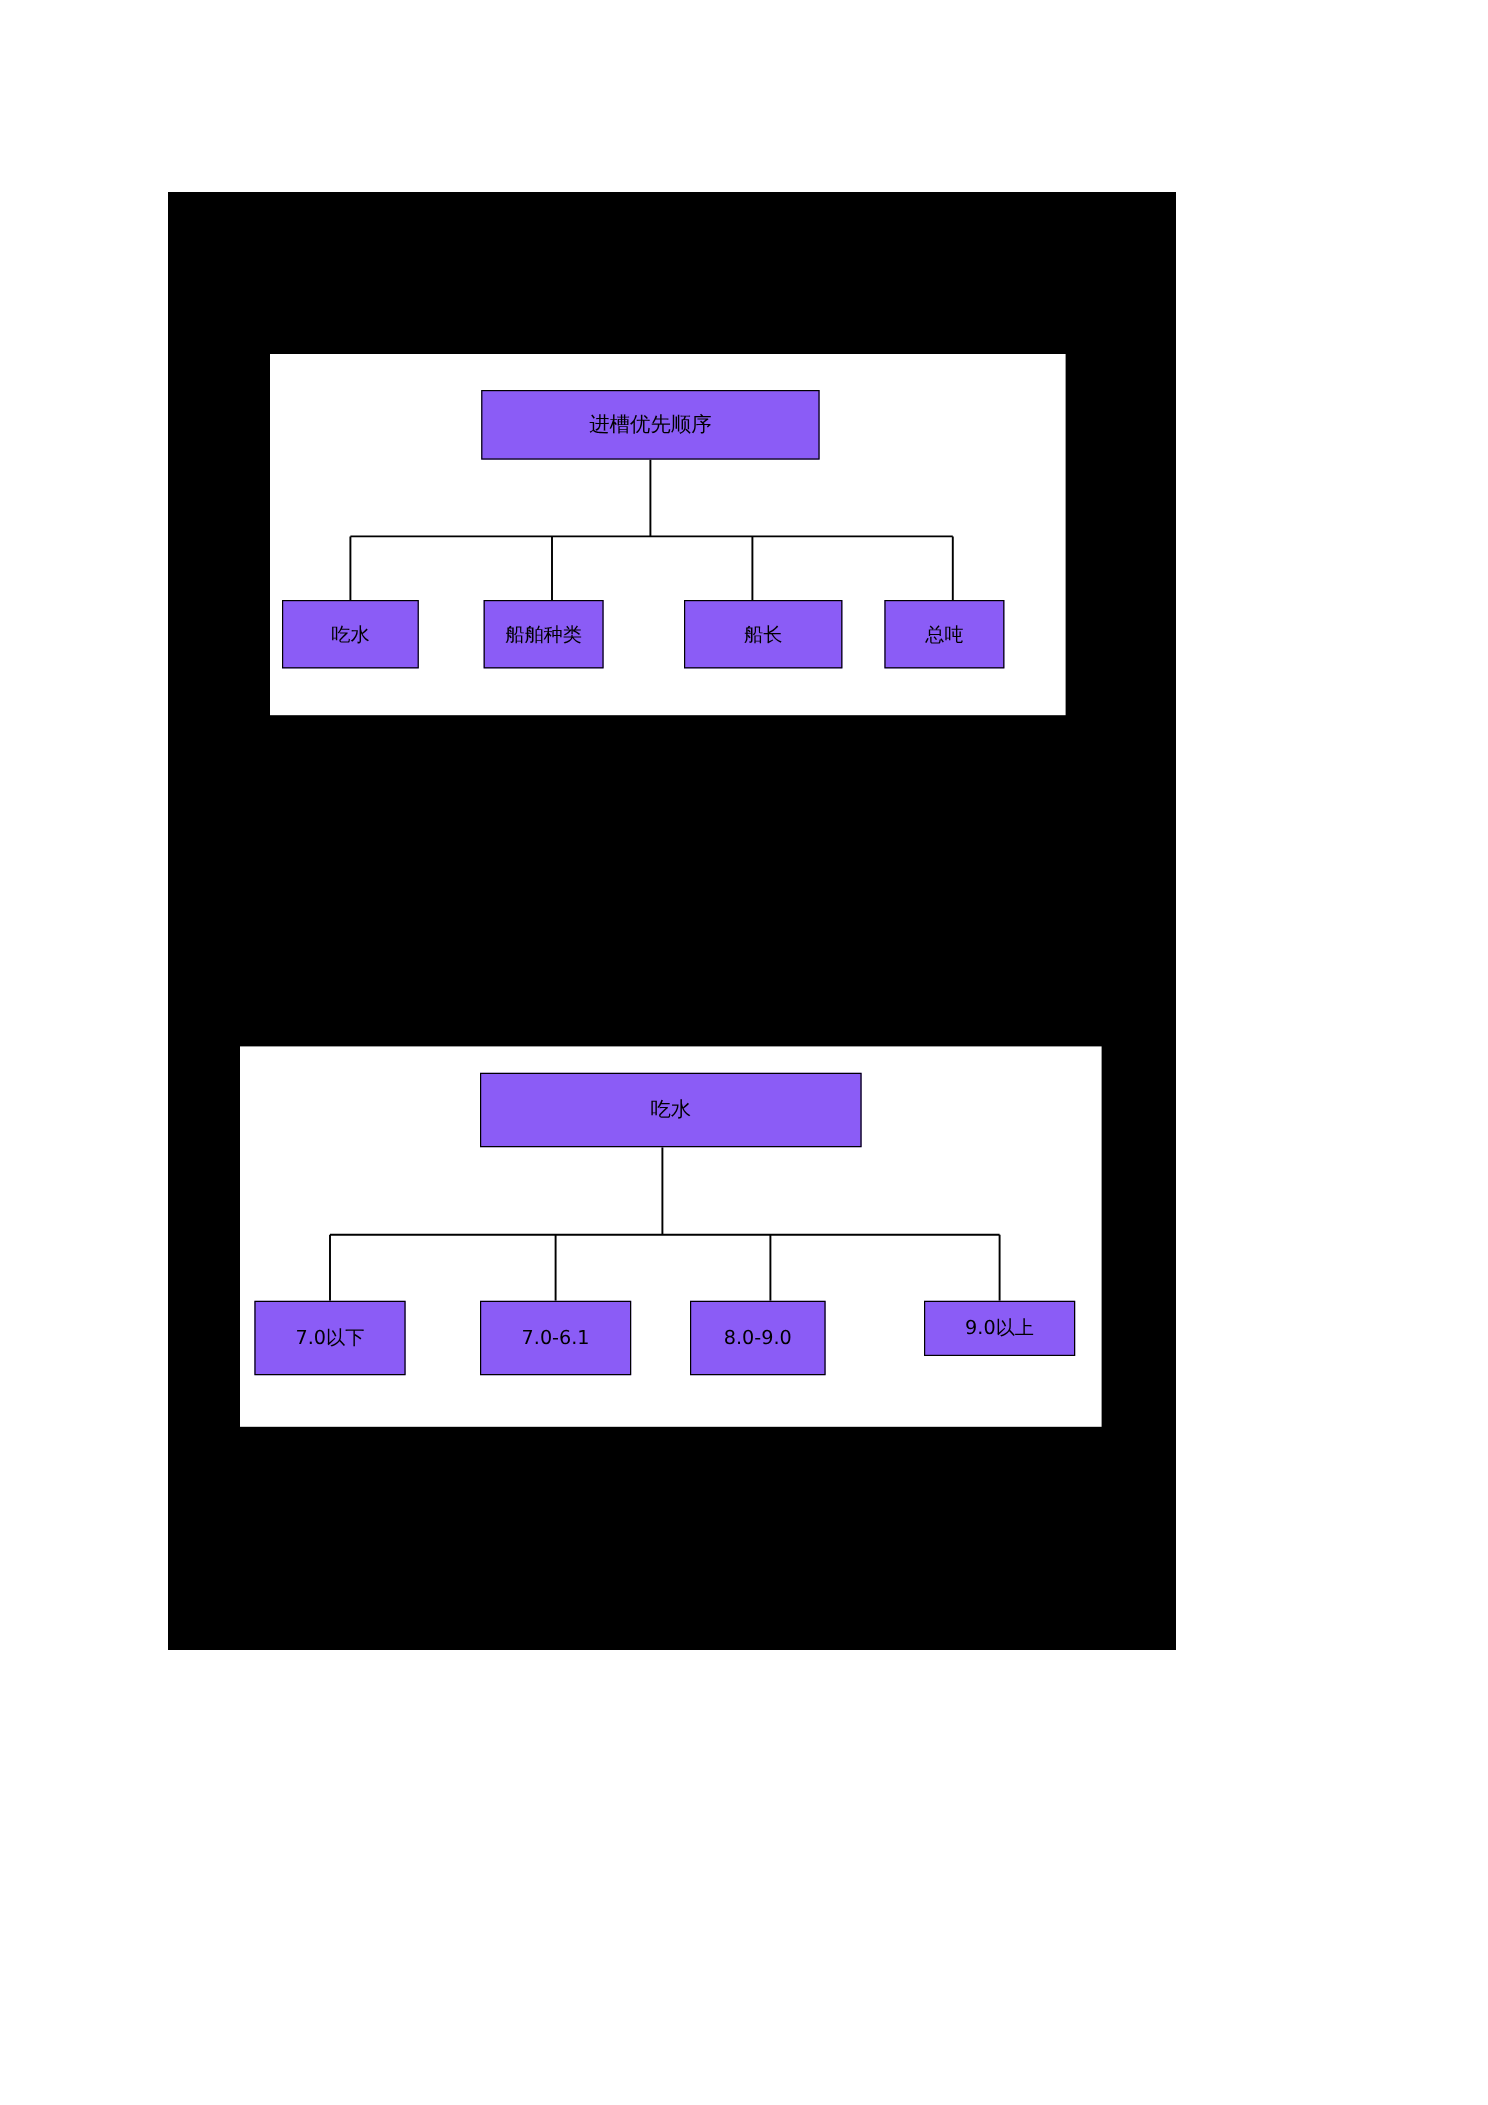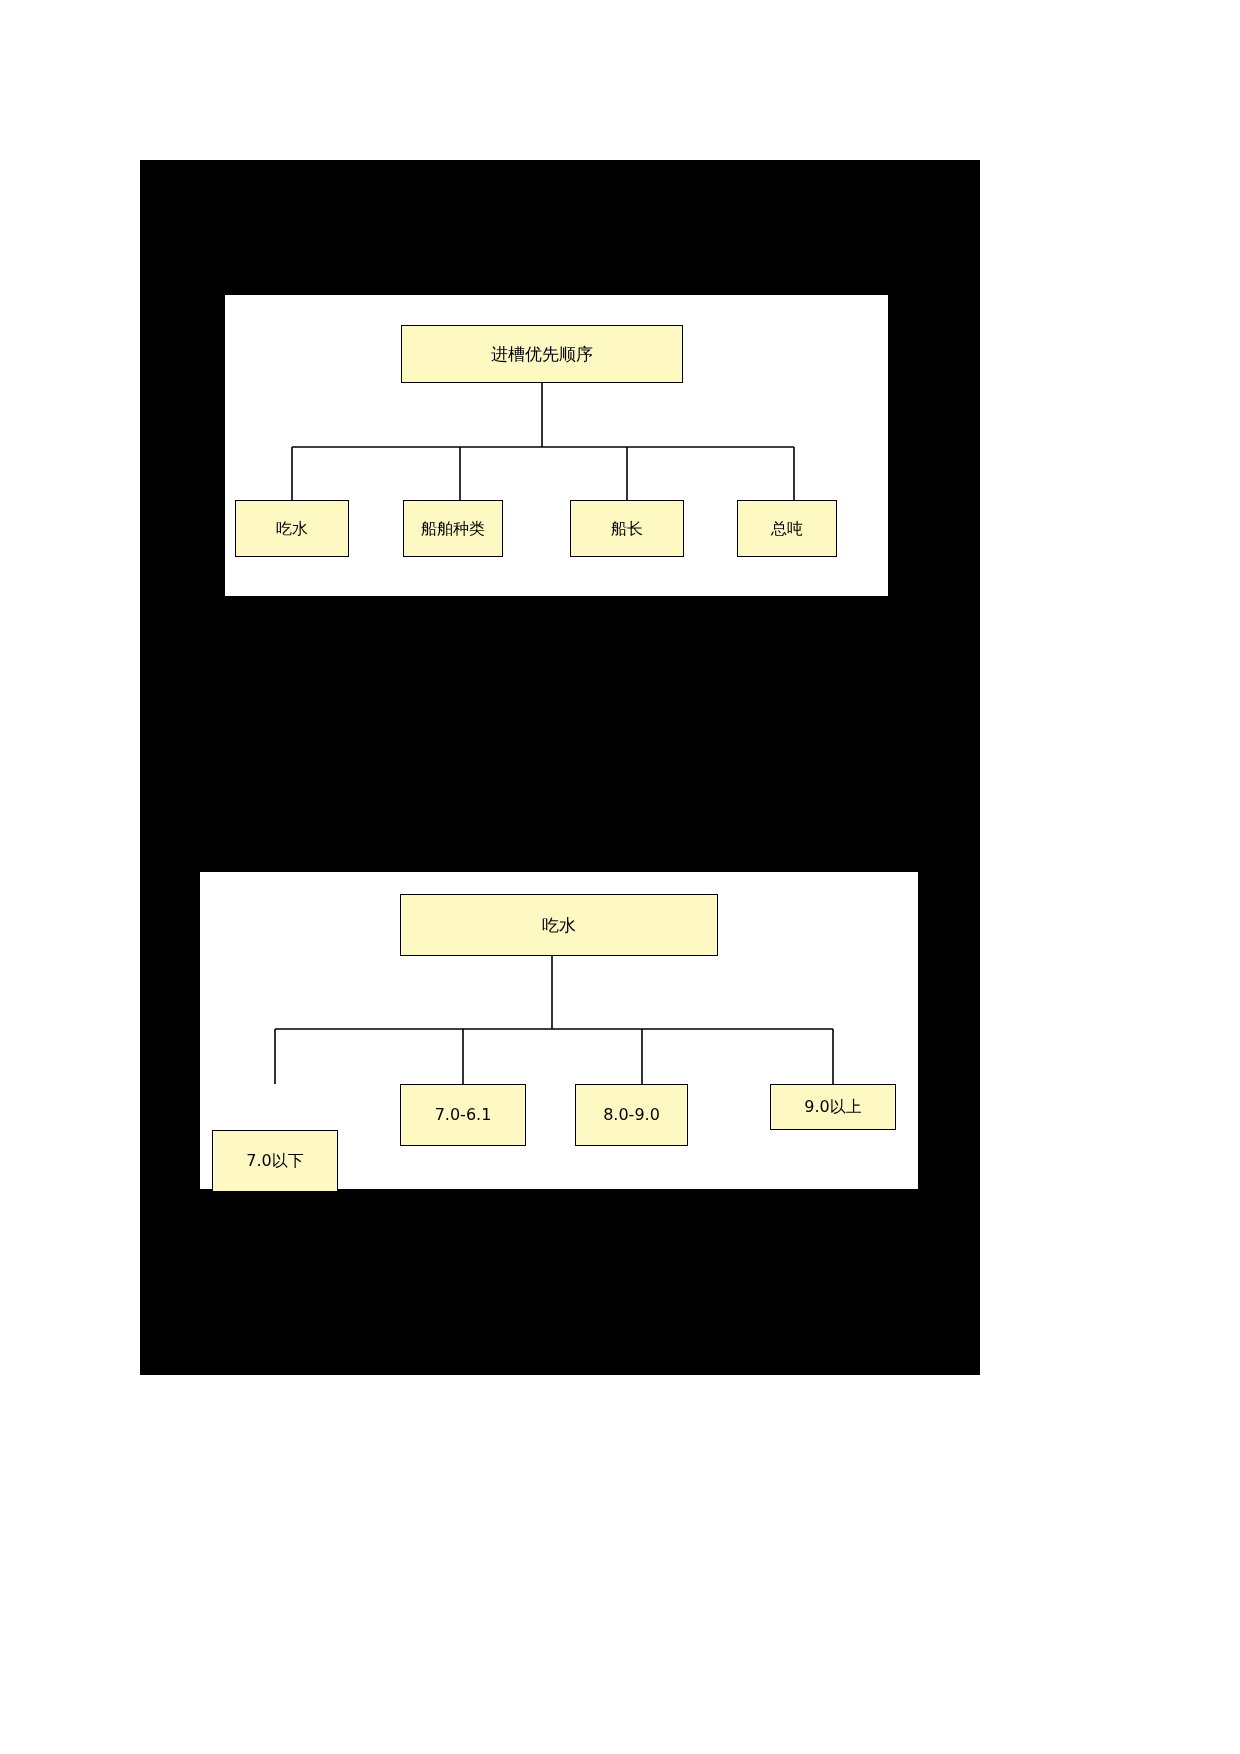--- a/index.html
+++ b/index.html
@@ -49,47 +49,47 @@
     left: 0;
     top: 0;
     width: 100%;
     height: 100%;
     display: block;
   }
 
   .node-box {
     position: absolute;
     box-sizing: border-box;
-    background: #fef9c3;
+    background: #8b5cf6;
     border: 1.6px solid #000000;
     display: flex;
     align-items: center;
     justify-content: center;
     color: #000000;
     text-align: center;
     line-height: 1.1;
     white-space: nowrap;
   }
   .node-root {
     font-size: 17px;
   }
   .node-leaf {
     font-size: 16px;
   }
 
   
   #p1-root   { left: 176px; top:  30px; width: 282px; height: 58px; }
   #p1-leaf-0 { left:  10px; top: 205px; width: 114px; height: 57px; }
   #p1-leaf-1 { left: 178px; top: 205px; width: 100px; height: 57px; }
-  #p1-leaf-2 { left: 345px; top: 205px; width: 114px; height: 57px; }
+  #p1-leaf-2 { left: 345px; top: 205px; width: 132px; height: 57px; }
   #p1-leaf-3 { left: 512px; top: 205px; width: 100px; height: 57px; }
 
   
   #p2-root   { left: 200px; top:  22px; width: 318px; height: 62px; }
-  #p2-leaf-0 { left:  12px; top: 212px; width: 126px; height: 62px; margin-top: 46px; }
+  #p2-leaf-0 { left:  12px; top: 212px; width: 126px; height: 62px; }
   #p2-leaf-1 { left: 200px; top: 212px; width: 126px; height: 62px; }
   #p2-leaf-2 { left: 375px; top: 212px; width: 113px; height: 62px; }
   #p2-leaf-3 { left: 570px; top: 212px; width: 126px; height: 46px; }
 </style>
 </head>
 <body>
 
 <div id="black-plate"></div>
 
 <div class="diagram-panel" id="panel-priority">

